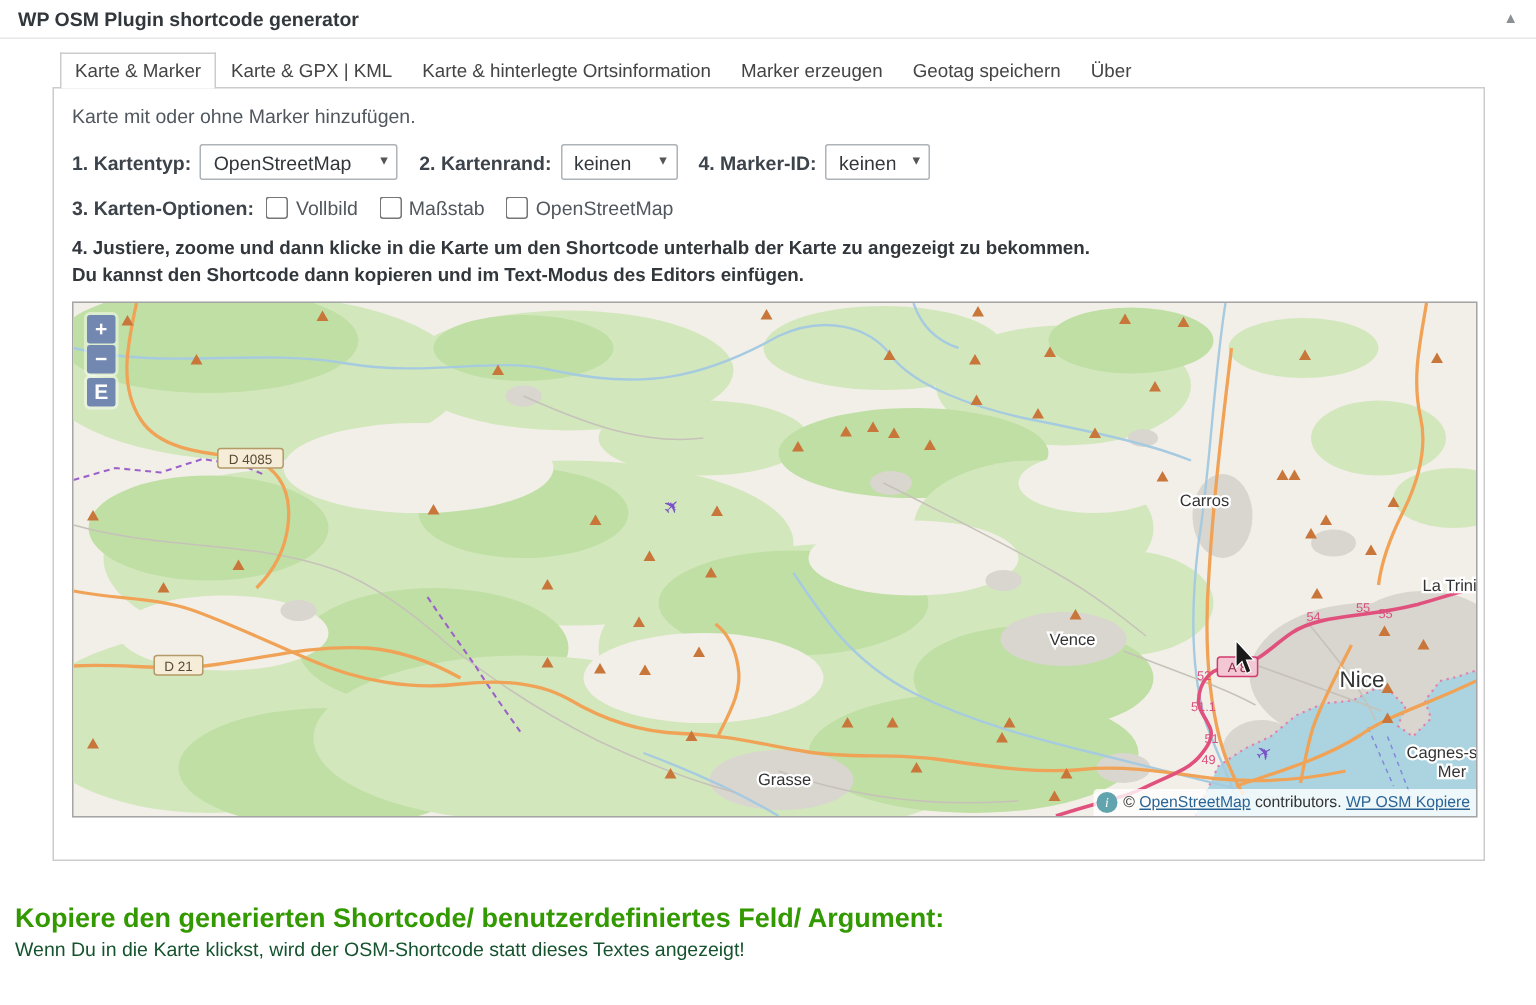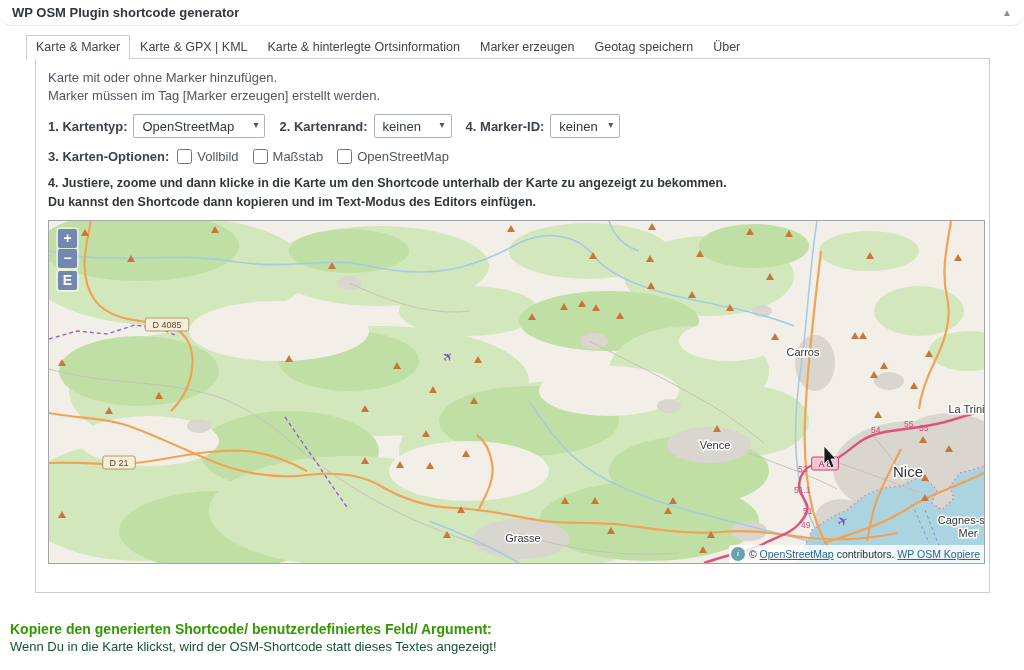--- a/index.html
+++ b/index.html
@@ -1,26 +1,26 @@
 <!DOCTYPE html>
 <html><head>
 <meta charset="utf-8">
 <style>
   * { box-sizing: border-box; margin: 0; padding: 0; }
   html,body { width:1024px; height:670px; background:#fff; overflow:hidden;
               font-family:"Liberation Sans", sans-serif; color:#3c434a; }
 
   
   .postbox-header { height:26px; display:flex; align-items:center; justify-content:space-between;
-                    padding:0 12px; border-bottom:1px solid #e8e8e8; background:#fff;border-radius:12px; }
+                    padding:0 12px; border-bottom:1px solid #e8e8e8; background:#fff; }
   .postbox-header h2 { font-size:13px; font-weight:bold; color:#32373c; }
   .toggle-btn { border:none; background:none; color:#8c8f94; font-size:10px; cursor:pointer; }
 
   
-  .tabs { margin:8px 0 0 26px; position:relative; top:1px; display:flex; }
+  .tabs { margin:8px 0 0 40px; position:relative; top:1px; display:flex; }
   .tab { border:1px solid transparent; border-bottom:none; background:none; font-family:inherit;
          font-size:12.5px; color:#444; padding:4px 9px 5px; cursor:pointer; white-space:nowrap; }
   .tab.active { border-color:#ccc; background:#fff; }
 
   
   .panel { margin:0 34px 0 35px; border:1px solid #ccc; background:#fff; padding:10px 12px 28px; }
   .intro { font-size:13px; line-height:1.4; color:#50575e; margin-bottom:9px; }
   .ctl-row { display:flex; align-items:center; margin-bottom:11px; font-size:13px; }
   .ctl-row .lbl { font-weight:bold; color:#3c434a; margin-right:6px; }
   .ctl-row .gap { width:14px; }
@@ -51,21 +51,21 @@
                display:flex; align-items:center; padding:0 4px 0 2px; font-size:10.5px; color:#333;
                border-top-left-radius:3px; }
   .ol-attrib a { color:#2a6496; text-decoration:underline; cursor:pointer; }
   .ol-attrib .sp { white-space:pre; }
   .attrib-toggle { width:14px; height:14px; border-radius:50%; background:#62a4ad; border:none;
                    color:#fff; font-size:9px; line-height:13px; margin-right:4px; cursor:pointer;
                    font-family:"Liberation Serif", serif; font-style:italic; }
 
   
   .footer { margin:28px 0 0 10px; }
-  .footer h3 { font-size:14px; font-weight:bold; }
+  .footer h3 { font-size:18px; font-weight:bold; }
   .footer p { font-size:13px; color:#14532d; margin-top:2px; }
 </style>
 </head>
 <body>
 
 <div class="postbox-header">
   <h2>WP OSM Plugin shortcode generator</h2>
   <button class="toggle-btn">▲</button>
 </div>
 
@@ -74,21 +74,20 @@
     <button class="tab">Karte &amp; GPX | KML</button>
     <button class="tab">Karte &amp; hinterlegte Ortsinformation</button>
     <button class="tab">Marker erzeugen</button>
     <button class="tab">Geotag speichern</button>
     <button class="tab">Über</button>
   </div>
 
 <div class="panel">
   <div class="intro">
     <div>Karte mit oder ohne Marker hinzufügen.</div>
-    <div>Marker müssen im Tag [Marker erzeugen] erstellt werden.</div>
   </div>
 
   <div class="ctl-row">
     <span class="lbl">1. Kartentyp:</span>
     <span class="select-wrap" style="width:132px">
       <select style="width:130px">
         <option>OpenStreetMap</option>
       </select>
     </span>
     <span class="gap"></span>

